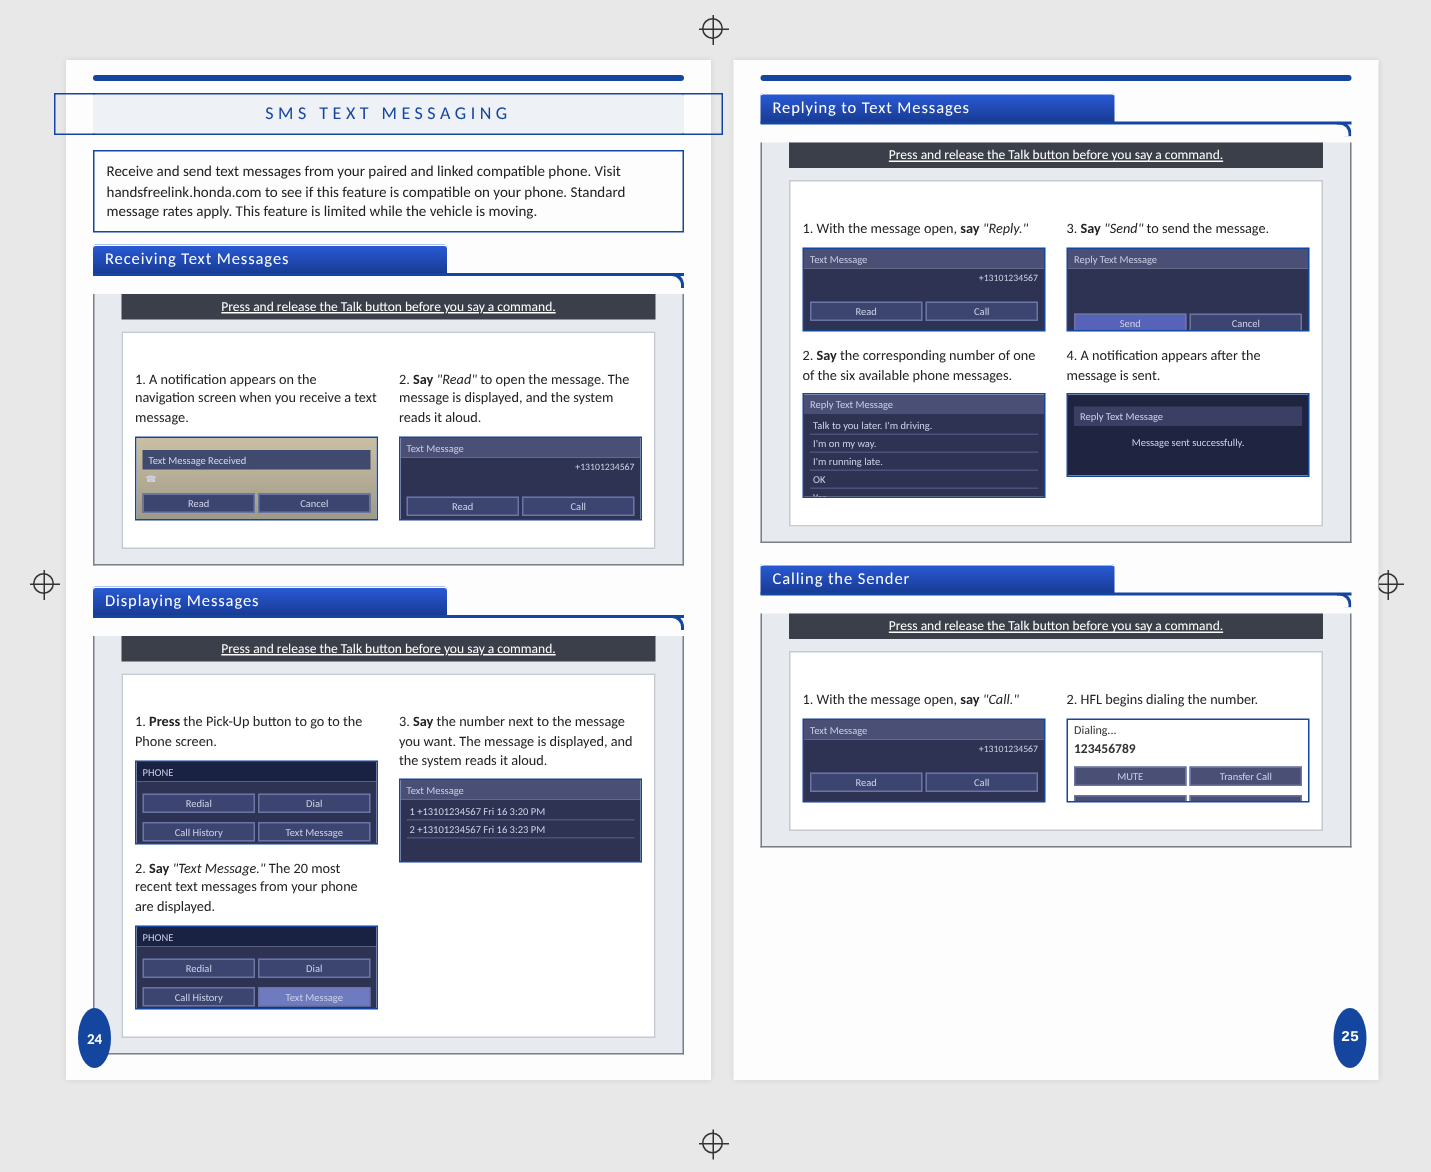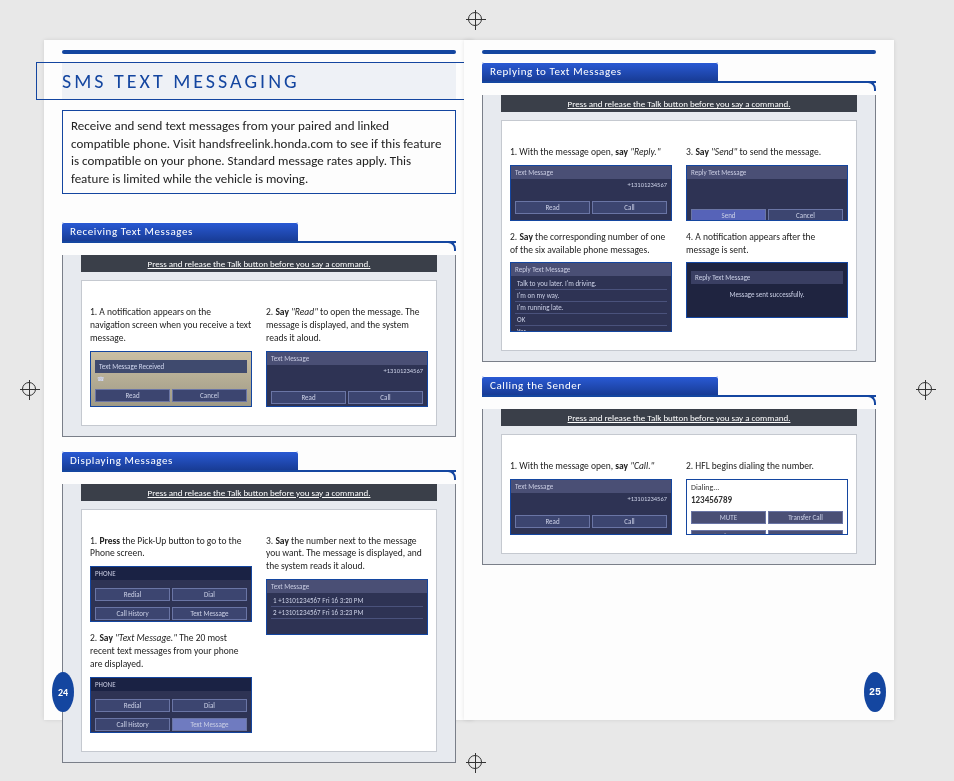--- a/index.html
+++ b/index.html
@@ -16,21 +16,21 @@
   .page {
     position: absolute;
     top: 40px;
     background: #fdfdfd;
     width: 430px;
     height: 680px;
     padding: 10px 18px 18px 18px;
     box-shadow: 0 0 4px rgba(0,0,0,0.1);
   }
   .page.left  { left: 44px; }
-  .page.right { left: 464px; }
+  .page.right { left: 489px; }
 
   
   .topbar {
     height: 4px;
     background: #1446a0;
     border-radius: 2px;
     margin-bottom: 8px;
   }
 
   
@@ -48,33 +48,34 @@
     content:"";
     position:absolute;
     top:-1px; bottom:-1px;
     width: 26px;
     border-top:1px solid #1446a0;
     border-bottom:1px solid #1446a0;
   }
   .main-title-wrap::before{ left:-26px; border-left:1px solid #1446a0;}
   .main-title-wrap::after { right:-26px; border-right:1px solid #1446a0;}
   .main-title {
+    text-align:center;
     color:#1446a0;
     letter-spacing:3px;
-    font-size:20px;
+    font-size:12px;
     font-weight:400;
   }
 
   
   .intro-box {
     border:1px solid #1446a0;
     padding:6px 8px;
-    font-size:13px;
+    font-size:10px;
     line-height:1.35;
-    margin-bottom:28px;
+    margin-bottom:8px;
   }
 
   
   .section-header {
     background: linear-gradient(180deg,#2a5bd7 0%,#173a92 100%);
     color:#fff;
     font-size:11px;
     letter-spacing:0.6px;
     padding:3px 8px 4px 8px;
     border-radius: 2px 2px 0 0;

